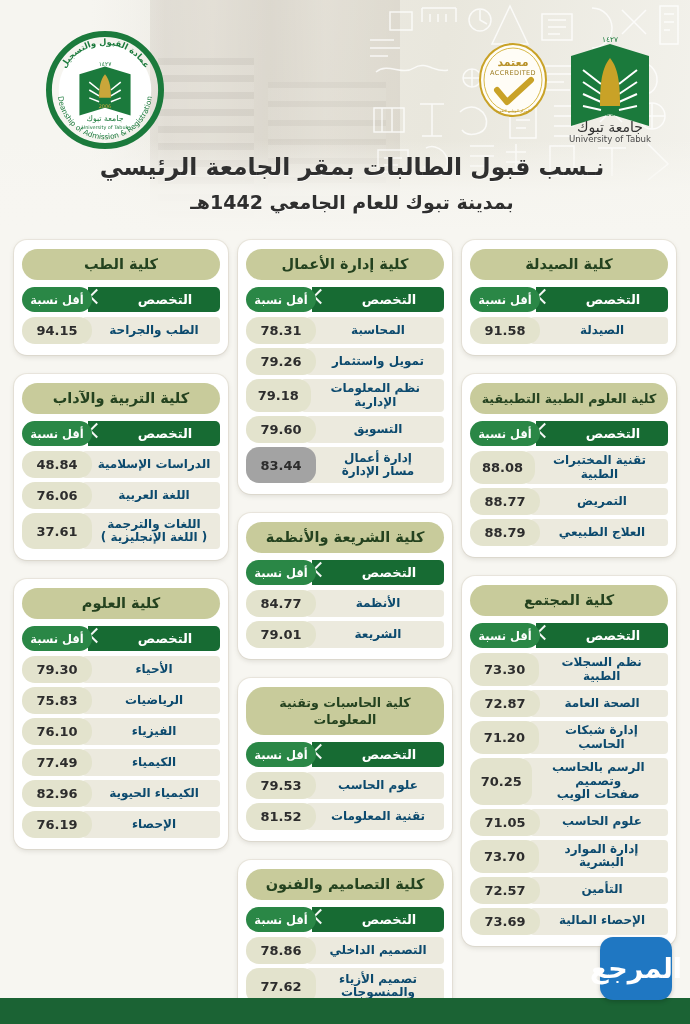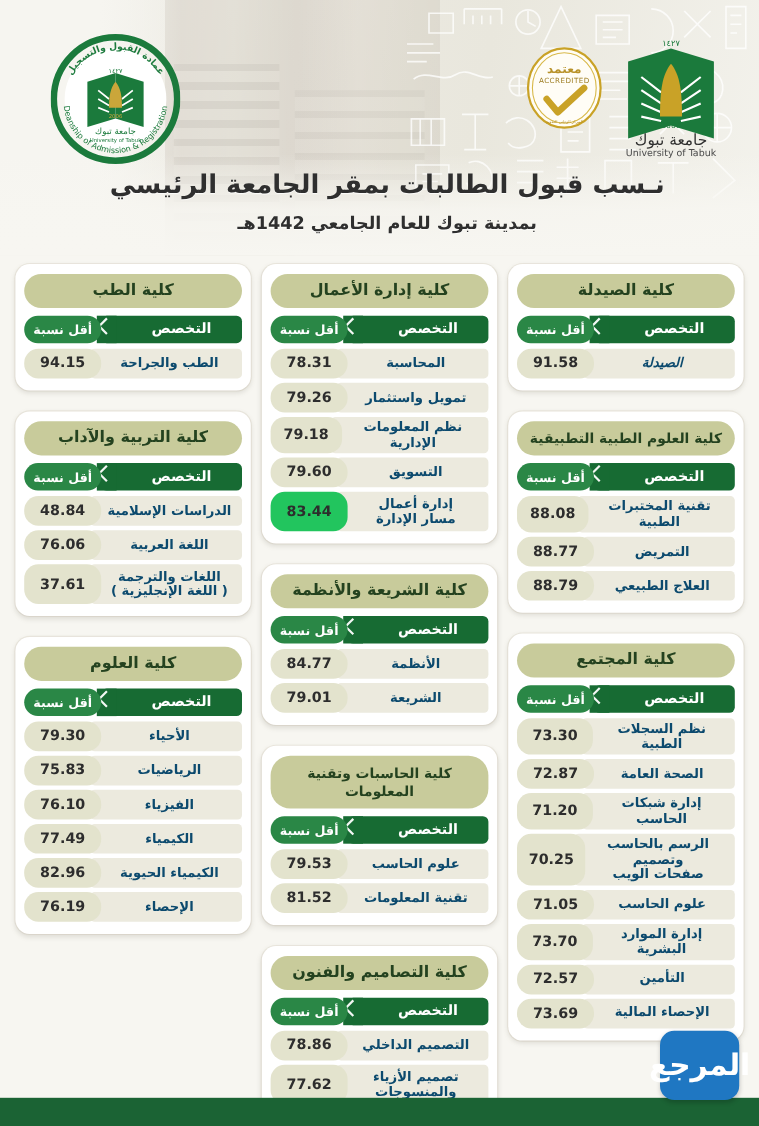--- a/index.html
+++ b/index.html
@@ -118,21 +118,21 @@
   .title-line {
     font-family: "DejaVu Sans", "Liberation Sans", sans-serif;
     font-weight: bold;
     font-size: 23.5px;
     line-height: 35px;
     color: #2f2f2f;
     letter-spacing: -0.2px;
     direction: rtl;
     text-shadow: 0 1px 0 rgba(255,255,255,.75);
   }
-  .title-line.second { font-size: 16px; }
+  .title-line.second { font-size: 19px; }
 
   
   .columns {
     position: absolute;
     top: 240px;
     left: 0;
     width: 690px;
     display: flex;
     flex-direction: row-reverse;
     justify-content: space-between;
@@ -505,21 +505,21 @@
               <div class="spec" style="white-space: pre-line; background: rgb(236, 234, 222);">نظم المعلومات الإدارية</div>
               <div class="val" style="background: rgb(227, 227, 205);">79.18</div>
             </div>
             <div class="row">
               <div class="spec" style="white-space: pre-line; background: rgb(236, 234, 222);">التسويق</div>
               <div class="val" style="background: rgb(227, 227, 205);">79.60</div>
             </div>
             <div class="row tall">
               <div class="spec" style="white-space: pre-line; background: rgb(236, 234, 222);">إدارة أعمال
 مسار الإدارة</div>
-              <div class="val" style="background: #22c55e; text-align: right;">83.44</div>
+              <div class="val" style="background: #a3a3a3; text-align: right;">83.44</div>
             </div>
           </div>
         </div>
         <div class="card">
           <div class="card-title" style="background: rgb(200, 203, 155);">كلية الشريعة والأنظمة</div>
           <div class="head-row">
             <div class="head-spec" style="background: rgb(23, 107, 51);">التخصص</div>
             <div class="head-notch" style="background: rgb(23, 107, 51);"></div>
             <div class="head-pct" style="background: rgb(42, 135, 70);">أقل نسبة</div>
           </div>
@@ -575,21 +575,21 @@
     <div class="column">
         <div class="card">
           <div class="card-title" style="background: rgb(200, 203, 155);">كلية الصيدلة</div>
           <div class="head-row">
             <div class="head-spec" style="background: rgb(23, 107, 51);">التخصص</div>
             <div class="head-notch" style="background: rgb(23, 107, 51);"></div>
             <div class="head-pct" style="background: rgb(42, 135, 70);">أقل نسبة</div>
           </div>
           <div class="rows">
             <div class="row">
-              <div class="spec" style="white-space: pre-line; background: rgb(236, 234, 222); font-style: italic;">الصيدلة</div>
+              <div class="spec" style="white-space: pre-line; background: rgb(236, 234, 222);">الصيدلة</div>
               <div class="val" style="background: rgb(227, 227, 205);">91.58</div>
             </div>
           </div>
         </div>
         <div class="card">
           <div class="card-title small" style="background: rgb(200, 203, 155);">كلية العلوم الطبية التطبيقية</div>
           <div class="head-row">
             <div class="head-spec" style="background: rgb(23, 107, 51);">التخصص</div>
             <div class="head-notch" style="background: rgb(23, 107, 51);"></div>
             <div class="head-pct" style="background: rgb(42, 135, 70);">أقل نسبة</div>

